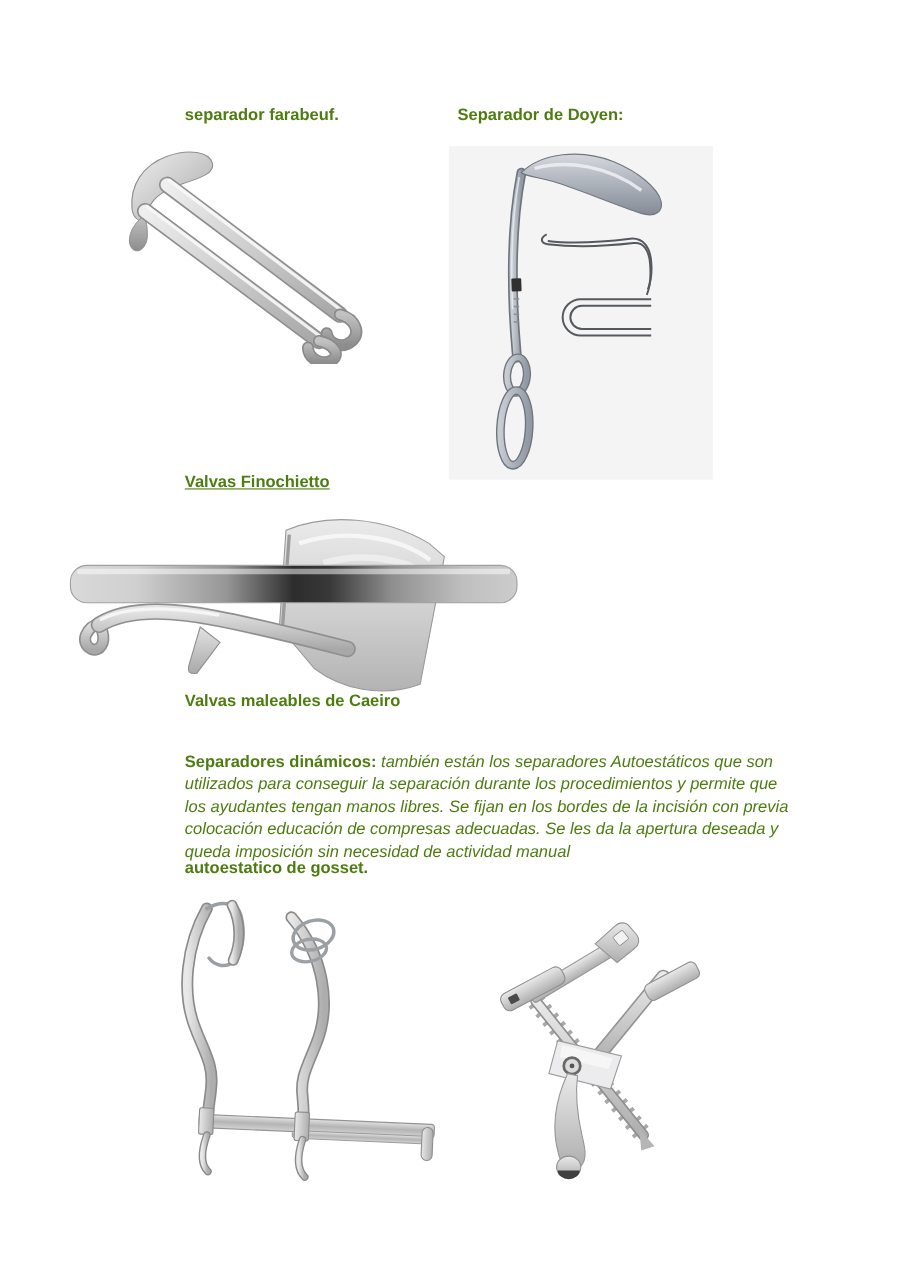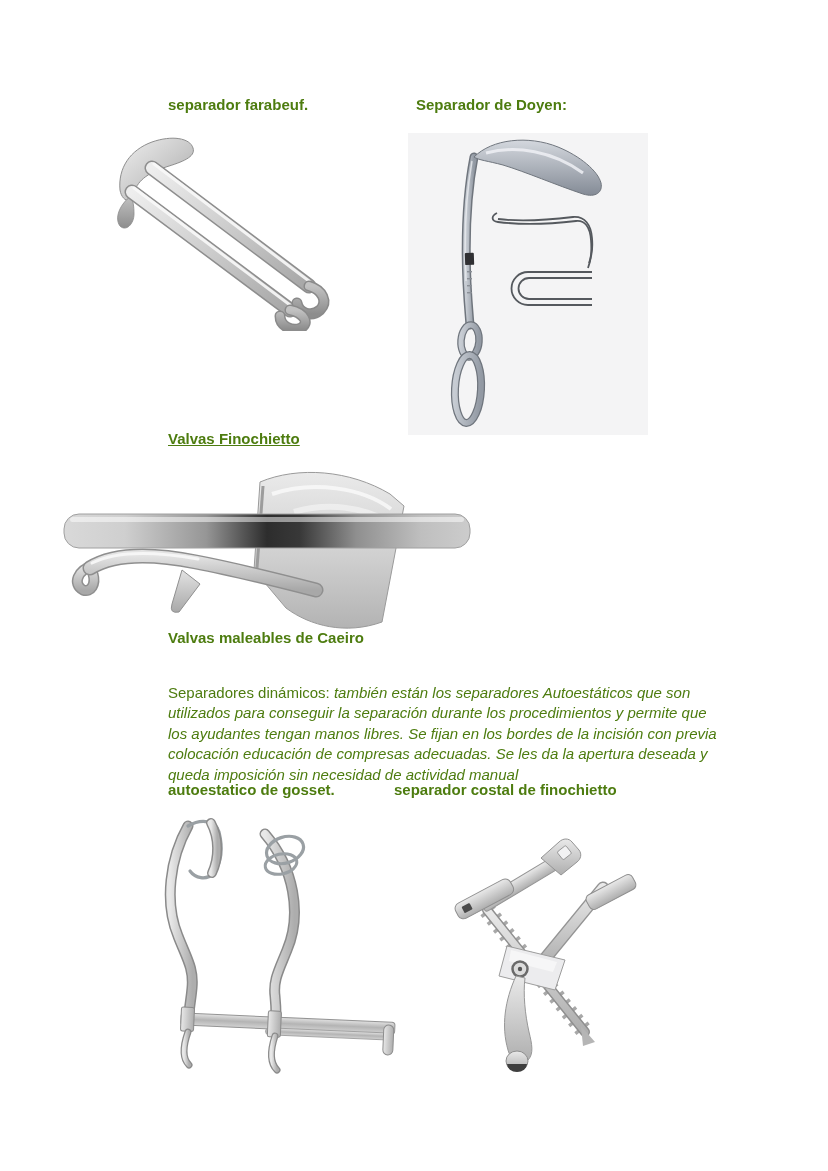--- a/index.html
+++ b/index.html
@@ -7,21 +7,21 @@
     position:relative;
     width:828px;height:1171px;
     background:#ffffff;
     font-family:"Liberation Sans",sans-serif;
     color:#4d7c0f;
     overflow:hidden;
   }
   .abs{position:absolute;}
   .h{font-weight:700;font-size:15px;line-height:18px;white-space:nowrap;}
   .para{font-size:15px;line-height:20.4px;width:552px;}
-  .para .lead{font-weight:400;font-style:normal;}
+  .para .lead{font-weight:700;font-style:normal;}
   .para .body{font-style:italic;text-align:right;}
   .fig{display:block;}
   .fig-bg{background:#f4f4f5;}
 </style>
 </head>
 <body>
 
 <div class="page">
 
   <div class="abs h" style="left:168px;top:96px;">separador farabeuf.</div>
@@ -139,21 +139,20 @@
       <rect x="6" y="62" width="406" height="34" rx="15" fill="url(#vbar)" stroke="#a0a0a0" stroke-width="1"></rect>
       <rect x="12" y="65" width="394" height="5" rx="2.5" fill="#ffffff" opacity="0.5"></rect>
     </svg>
   </div>
 
   <div class="abs h" style="left:168px;top:629px;text-align:right;">Valvas maleables de Caeiro</div>
 
   <div class="abs para" style="left:168px;top:683px;"><span class="lead">Separadores dinámicos:</span> <span class="body">también están los separadores Autoestáticos que son utilizados para conseguir la separación durante los procedimientos y permite que los ayudantes tengan manos libres. Se fijan en los bordes de la incisión con previa colocación  educación de compresas adecuadas. Se les da la apertura deseada y queda imposición sin necesidad de actividad manual</span></div>
 
   <div class="abs h" style="left:168px;top:781px;">autoestatico de gosset.</div>
-  <div class="abs h" style="left:394px;top:781px;">separador costal de finochietto</div>
 
   <div class="abs fig" style="left:148px;top:810px;">
     <svg width="252" height="265" viewBox="0 0 252 265">
       <defs>
         <linearGradient id="gm" x1="0" y1="0" x2="1" y2="0">
           <stop offset="0" stop-color="#e8e8e8"></stop>
             <stop offset="1" stop-color="#adadad"></stop>
         </linearGradient>
         <linearGradient id="gmh" x1="0" y1="0" x2="0" y2="1">
           <stop offset="0" stop-color="#e2e2e2"></stop>

